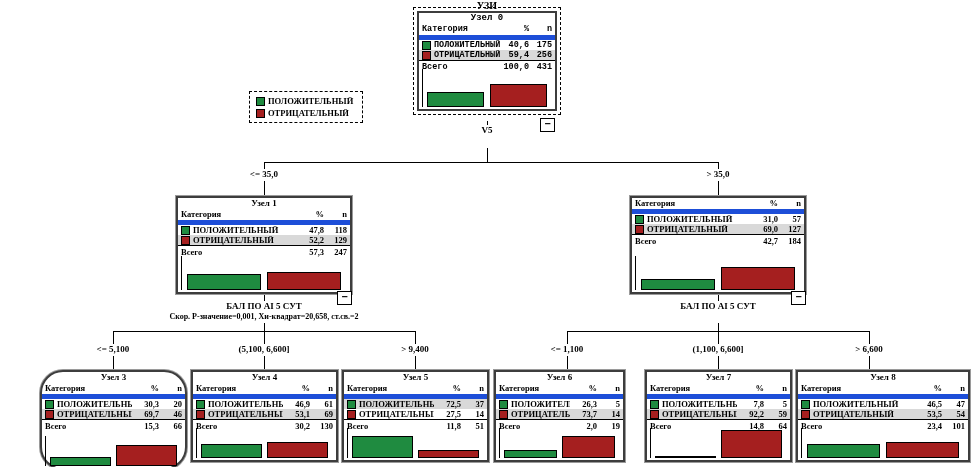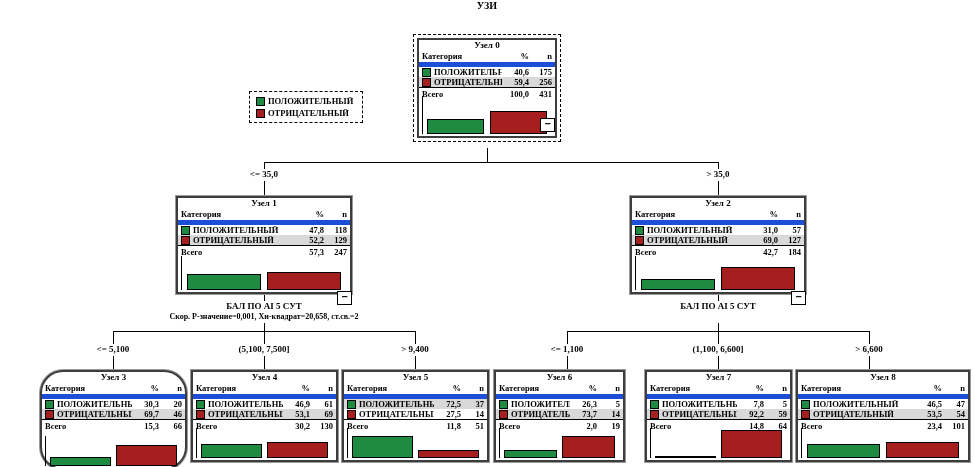--- a/index.html
+++ b/index.html
@@ -105,31 +105,31 @@
   <div class="blabel" style="left:487px;top:125px;">V5</div>
 
   <div class="blabel" style="left:264px;top:169px;">&lt;= 35,0</div>
   <div class="blabel" style="left:718px;top:169px;">&gt; 35,0</div>
 
   <div class="blabel" style="left:264px;top:301px;">БАЛ ПО АІ 5 СУТ</div>
   <div class="slabel" style="left:264px;top:312px;">Скор. P-значение=0,001, Хи-квадрат=20,658, ст.св.=2</div>
   <div class="blabel" style="left:718px;top:301px;">БАЛ ПО АІ 5 СУТ</div>
 
   <div class="blabel" style="left:113px;top:344px;">&lt;= 5,100</div>
-  <div class="blabel" style="left:264px;top:344px;">(5,100, 7,500]</div>
+  <div class="blabel" style="left:264px;top:344px;">(5,100, 6,600]</div>
   <div class="blabel" style="left:415px;top:344px;">&gt; 9,400</div>
   <div class="blabel" style="left:567px;top:344px;">&lt;= 1,100</div>
   <div class="blabel" style="left:718px;top:344px;">(1,100, 6,600]</div>
   <div class="blabel" style="left:869px;top:344px;">&gt; 6,600</div>
 
   <div class="minus" style="left:540px;top:118px;">−</div>
   <div class="minus" style="left:337px;top:291px;">−</div>
   <div class="minus" style="left:791px;top:291px;">−</div>
 
-  <div class="selection" style="left:413px;top:34px;">
+  <div class="selection" style="left:413px;top:7px;font-family:Liberation Mono, monospace;">
     <div class="node root" style="width:140px;height:100px;">
       <div class="ntitle">Узел 0</div>
       <div class="trow thead">
         <span class="cat">Категория</span>
         <span class="pct">%</span>
         <span class="cnt">n</span>
       </div>
       <div class="trow row-pos">
         <span class="cat">
             <i class="sw swpos"></i>
@@ -186,21 +186,20 @@
       <span class="pct">57,3</span>
       <span class="cnt">247</span>
     </div>
     <div class="chart">
       <i class="bar bpos" style="height: 47.8%;"></i>
       <i class="bar bneg" style="height: 52.2%;"></i>
     </div>
   </div>
 
   <div class="node mid" style="left:630px;top:196px;width:176px;height:98px;">
-    <div class="ntitle">Узел 2</div>
     <div class="trow thead">
       <span class="cat">Категория</span>
       <span class="pct">%</span>
       <span class="cnt">n</span>
     </div>
     <div class="trow row-pos">
       <span class="cat">
           <i class="sw swpos"></i>
           <span>ПОЛОЖИТЕЛЬНЫЙ</span>
         </span>

